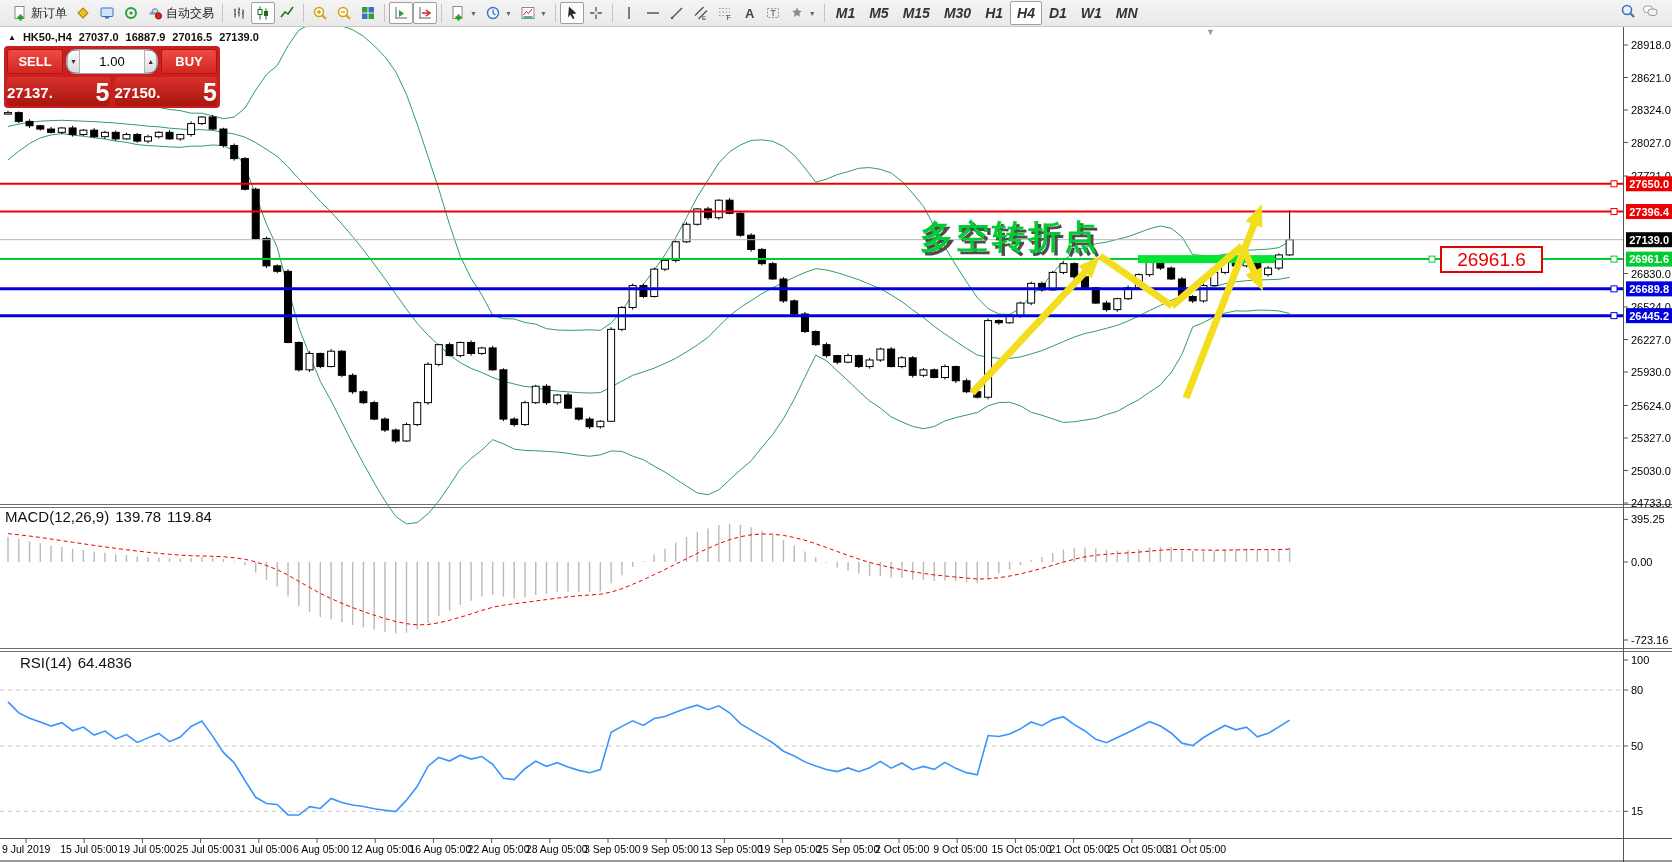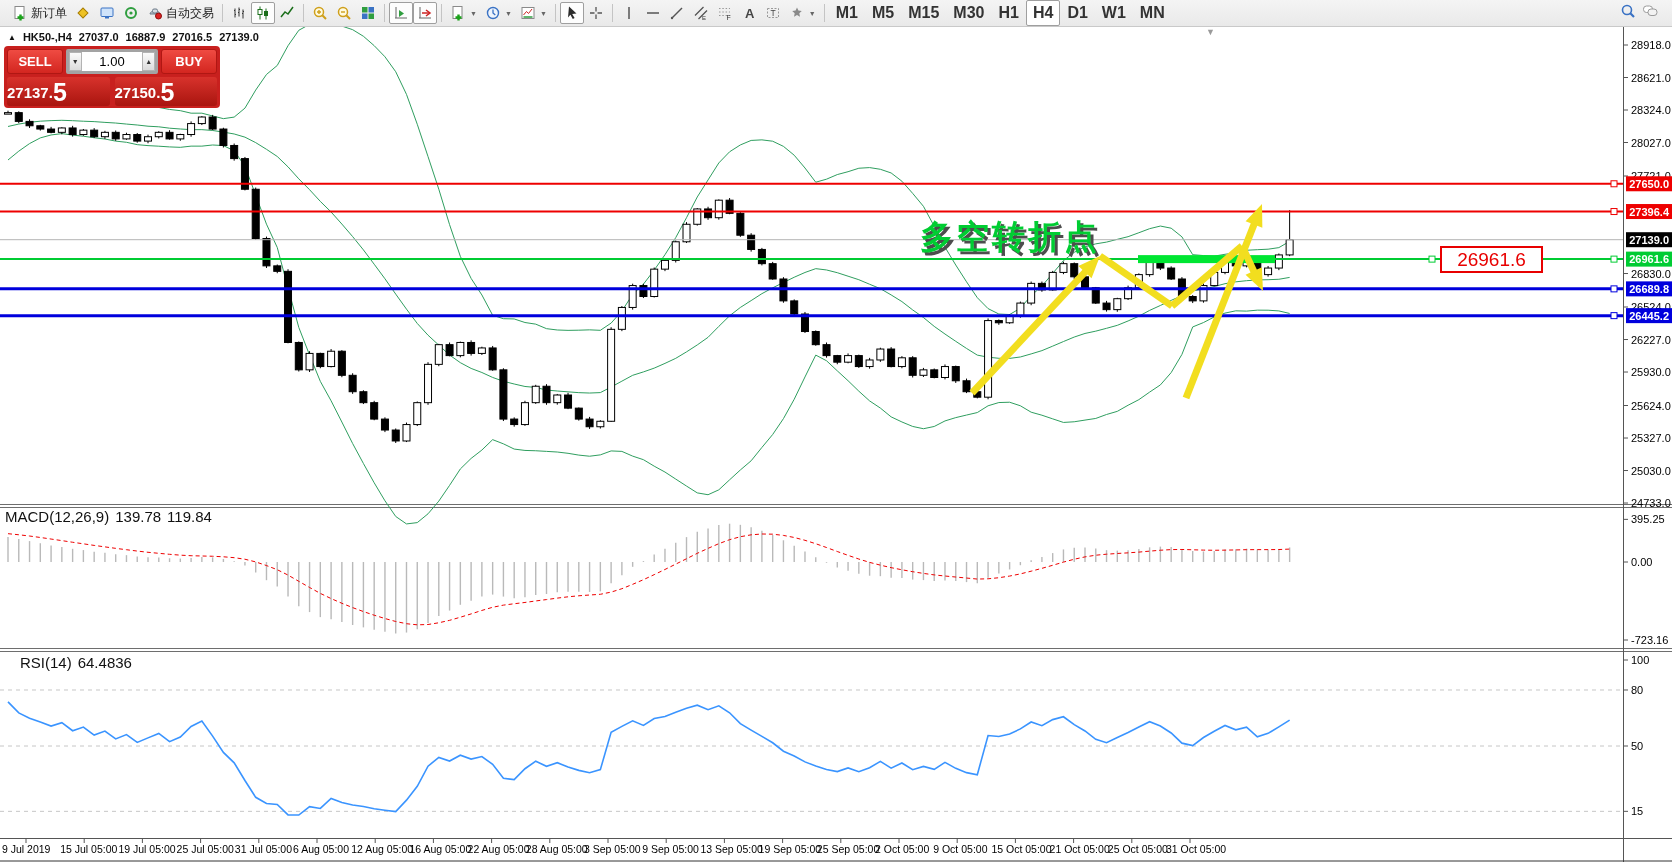--- a/index.html
+++ b/index.html
@@ -11,49 +11,49 @@
   
   #toolbar { position:absolute; left:0; top:0; width:1672px; height:27px;
     background:linear-gradient(#f4f4f4,#e9e9e9); border-bottom:1px solid #c9c9c9;
     display:flex; align-items:center; padding:0 8px; z-index:30; }
   .tbtn { height:22px; min-width:24px; display:flex; align-items:center; gap:3px;
     padding:0 3px; border:1px solid transparent; border-radius:2px; font-size:12px;
     color:#222; cursor:default; }
   .tbtn.active { background:#fdfdfd; border-color:#9f9f9f; }
   .tsep { width:1px; height:18px; background:#c4c4c4; margin:0 4px; }
   .caret { font-size:7px; color:#666; margin-left:1px; }
-  .tf { font-size:16px; font-weight:bold; color:#333; padding:3px 6px;
-    border:1px solid transparent; border-radius:2px; }
+  .tf { font-size:14px; font-weight:bold; color:#333; padding:3px 6px;
+    border:1px solid transparent; border-radius:2px;font-style:italic; }
   .tf.active { background:#fff; border-color:#9f9f9f; }
   .tb-right { margin-left:auto; display:flex; align-items:center; gap:6px; padding-right:6px; }
 
   
   #chart-header { position:absolute; left:8px; top:31px; z-index:20; font-size:11px;
     font-weight:bold; color:#111; display:flex; gap:7px; align-items:center; }
   #chart-header .tri { font-size:8px; }
 
   #chart-dd { position:absolute; left:1206px; top:27px; z-index:20; color:#9a9a9a;
     font-size:9px; }
 
   
   #trade-panel { position:absolute; left:4px; top:46px; width:216px; height:62px;
     z-index:25; background:#c8201e; border-radius:4px; padding:3px; }
   #tp-top { display:flex; height:25px; gap:3px; }
   .tp-btn { flex:0 0 56px; background:linear-gradient(#ef4b42,#d32620);
     color:#fff; font-size:13px; font-weight:bold; display:flex; align-items:center;
     justify-content:center; border-radius:3px; border:1px solid #b01713; }
-  #tp-vol { flex:1; display:flex; background:#0369a1; border:3px solid #a3a3a3;
-    border-radius:2px; overflow:hidden; }
+  #tp-vol { flex:1; display:flex; background:#0369a1; border:1px solid #a3a3a3;
+    border-radius:10px; overflow:hidden; }
   .spin { width:17px; background:linear-gradient(#fbfbfb,#dcdcdc); border:1px solid #b3b3b3;
     font-size:7px; color:#333; display:flex; align-items:center; justify-content:center; }
   #vol-input { width:100%; border:none; outline:none; text-align:center; font-size:13px;
     font-family:"Liberation Sans",sans-serif; color:#000; }
   #tp-bottom { display:flex; height:29px; margin-top:3px; gap:5px; }
   .tp-price { flex:1; background:linear-gradient(#d8322c,#a9150f); border-radius:3px;
-    color:#fff; display:flex; align-items:flex-end; justify-content:flex-start;
+    color:#fff; display:flex; align-items:flex-end; justify-content:space-between;
     padding-bottom:1px; }
   .tp-price .small { font-size:15px; font-weight:bold; line-height:24px; }
   .tp-price .big { font-size:25px; font-weight:bold; line-height:26px; }
 
   
   .pane-label { position:absolute; z-index:15; font-size:15px; color:#111; }
   #macd-label { left:5px; top:508px; }
   #rsi-label { left:20px; top:654px; }
   .pane-label span { margin-right:6px; }
 

